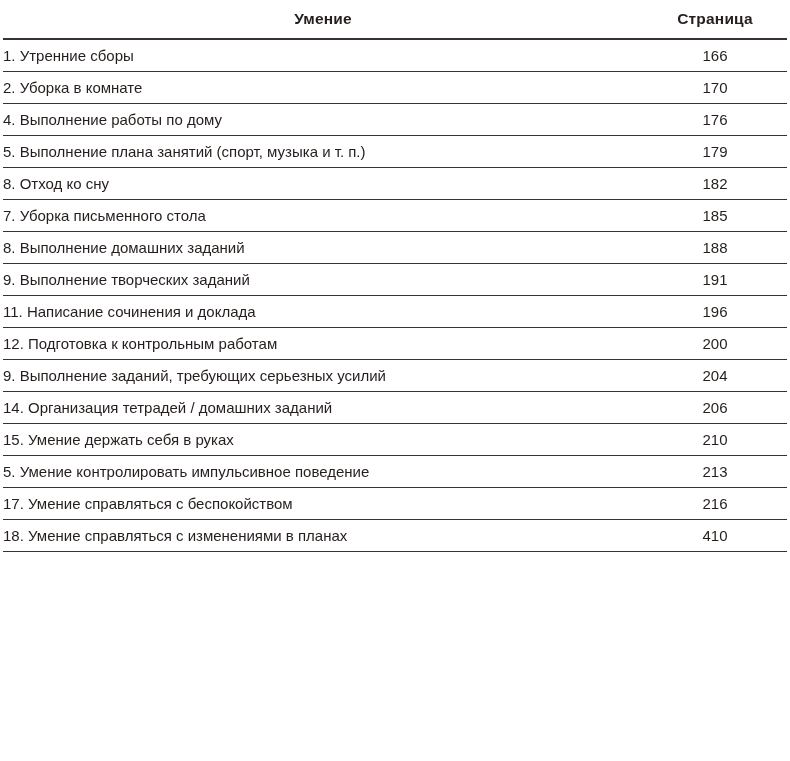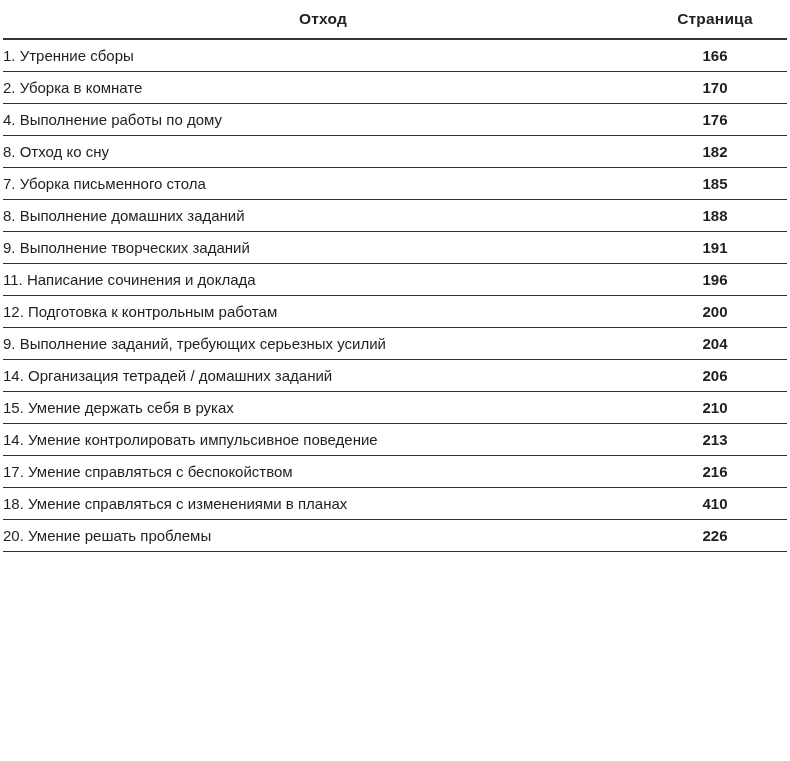--- a/index.html
+++ b/index.html
@@ -60,49 +60,52 @@
   }
   td.cell-task {
     text-align: left;
     padding-left: 4px;
     white-space: nowrap;
   }
   td.cell-page {
     text-align: center;
     padding-right: 40px;
     white-space: nowrap;
-    font-weight: bold;
   }
 </style>
 </head>
 <body>
 
 <table class="toc-table">
   <colgroup>
     <col class="col-task">
     <col class="col-page">
   </colgroup>
   <thead>
     <tr>
-      <th class="head-task">Отход</th>
+      <th class="head-task">Умение</th>
       <th class="head-page">Страница</th>
     </tr>
   </thead>
   <tbody id="toc-body">
       <tr>
         <td class="cell-task">1. Утренние сборы</td>
         <td class="cell-page">166</td>
       </tr>
       <tr>
         <td class="cell-task">2. Уборка в комнате</td>
         <td class="cell-page">170</td>
       </tr>
       <tr>
         <td class="cell-task">4. Выполнение работы по дому</td>
         <td class="cell-page">176</td>
+      </tr>
+      <tr>
+        <td class="cell-task">5. Выполнение плана занятий (спорт, музыка и т. п.)</td>
+        <td class="cell-page">179</td>
       </tr>
       <tr>
         <td class="cell-task">8. Отход ко сну</td>
         <td class="cell-page">182</td>
       </tr>
       <tr>
         <td class="cell-task">7. Уборка письменного стола</td>
         <td class="cell-page">185</td>
       </tr>
       <tr>
@@ -127,29 +130,25 @@
       </tr>
       <tr>
         <td class="cell-task">14. Организация тетрадей / домашних заданий</td>
         <td class="cell-page">206</td>
       </tr>
       <tr>
         <td class="cell-task">15. Умение держать себя в руках</td>
         <td class="cell-page">210</td>
       </tr>
       <tr>
-        <td class="cell-task">14. Умение контролировать импульсивное поведение</td>
+        <td class="cell-task">5. Умение контролировать импульсивное поведение</td>
         <td class="cell-page">213</td>
       </tr>
       <tr>
         <td class="cell-task">17. Умение справляться с беспокойством</td>
         <td class="cell-page">216</td>
       </tr>
       <tr>
         <td class="cell-task">18. Умение справляться с изменениями в планах</td>
         <td class="cell-page">410</td>
       </tr>
-      <tr>
-        <td class="cell-task">20. Умение решать проблемы</td>
-        <td class="cell-page">226</td>
-      </tr>
     </tbody>
 </table>
 
 </body></html>

